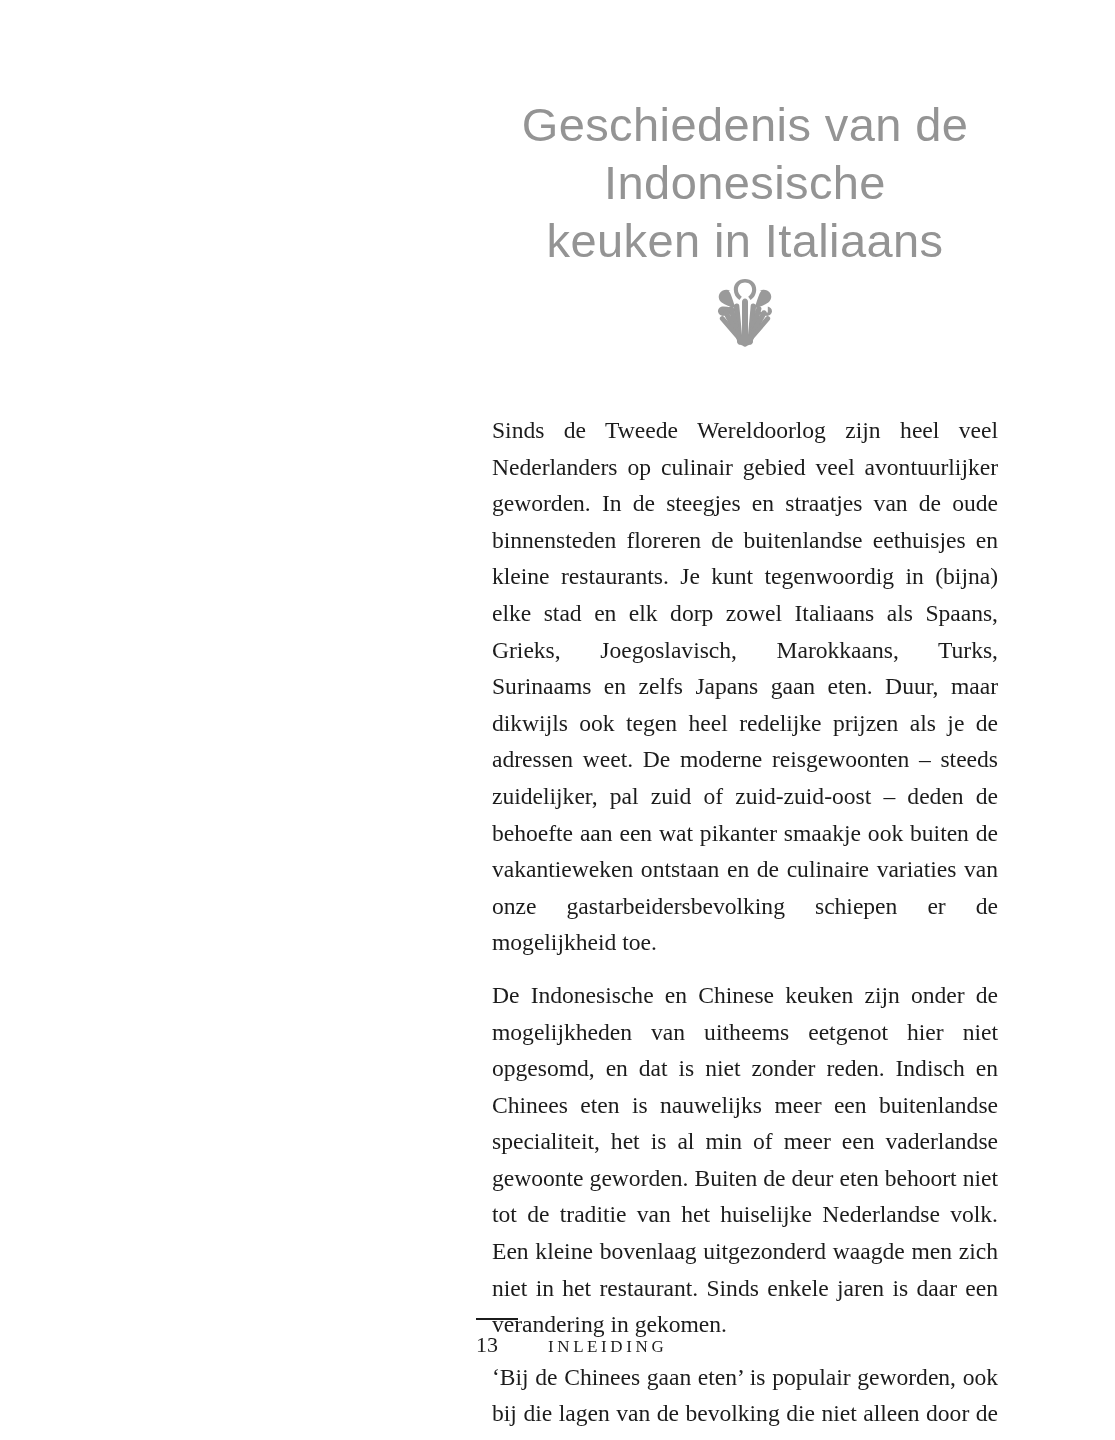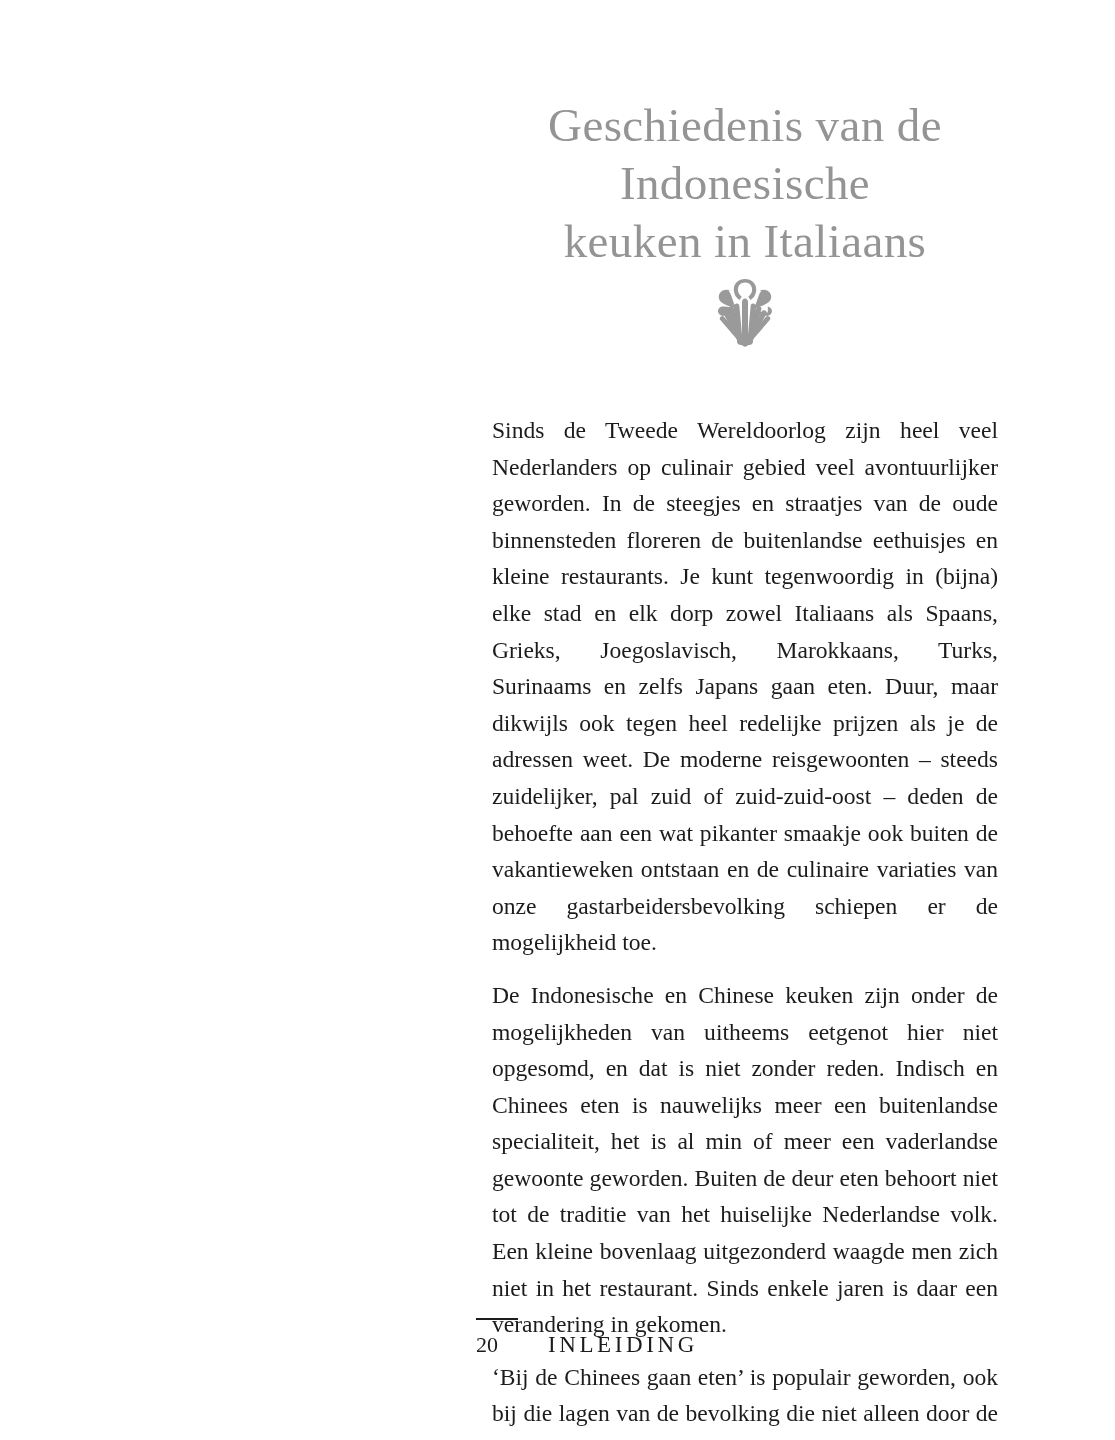--- a/index.html
+++ b/index.html
@@ -20,21 +20,21 @@
   
   .title-block {
     position: absolute;
     left: 476px;
     top: 96px;
     width: 538px;
     text-align: center;
   }
   .chapter-title {
     margin: 0;
-    font-family: Liberation Serif, serif;
+    font-family: Liberation Sans, sans-serif;
     font-weight: 400;
     font-size: 47px;
     line-height: 58px;
     color: #949494;
     letter-spacing: 0.4px;
   }
   .chapter-title .tline {
     display: block;
   }
 
@@ -92,21 +92,21 @@
     align-items: baseline;
   }
   .folio {
     font-size: 22px;
     line-height: 26px;
     color: #1c1c1c;
     width: 72px;
     flex: 0 0 72px;
   }
   .running-head {
-    font-size: 23px;
+    font-size: 17px;
     line-height: 26px;
     color: #1c1c1c;
     letter-spacing: 3.6px;
   }
 </style>
 </head>
 <body>
 
 <div class="page">
 
@@ -148,18 +148,18 @@
 
   <div class="text-column">
     <p class="body-par">Sinds de Tweede Wereldoorlog zijn heel veel Nederlanders op culinair gebied veel avontuurlijker geworden. In de steegjes en straatjes van de oude binnensteden floreren de buitenlandse eethuisjes en kleine restaurants. Je kunt tegenwoordig in (bijna) elke stad en elk dorp zowel Italiaans als Spaans, Grieks, Joegoslavisch, Marokkaans, Turks, Surinaams en zelfs Japans gaan eten. Duur, maar dikwijls ook tegen heel redelijke prijzen als je de adressen weet. De moderne reisgewoonten – steeds zuidelijker, pal zuid of zuid-zuid-oost – deden de behoefte aan een wat pikanter smaakje ook buiten de vakantieweken ontstaan en de culinaire variaties van onze gastarbeidersbevolking schiepen er de mogelijkheid toe.</p>
     <p class="body-par">De Indonesische en Chinese keuken zijn onder de mogelijkheden van uitheems eetgenot hier niet opgesomd, en dat is niet zonder reden. Indisch en Chinees eten is nauwelijks meer een buitenlandse specialiteit, het is al min of meer een vaderlandse gewoonte geworden. Buiten de deur eten behoort niet tot de traditie van het huiselijke Nederlandse volk. Een kleine bovenlaag uitgezonderd waagde men zich niet in het restaurant. Sinds enkele jaren is daar een verandering in gekomen.</p>
     <p class="body-par last-ragged">‘Bij de Chinees gaan eten’ is populair geworden, ook bij die lagen van de bevolking die niet alleen door de hoge prijs, maar ook door hun drempelvrees daar vroeger niet aan toe kwamen. Niet alleen in de grote steden, in alle stadjes en zelfs in vele dorpen treft men tegenwoordig een Chinees of Indisch restaurant aan of een combinatie van beide. Bakmie,</p>
   </div>
 
   <div class="footer">
     <div class="footer-rule"></div>
     <div class="footer-line">
-      <span class="folio">20</span>
+      <span class="folio">13</span>
       <span class="running-head">INLEIDING</span>
     </div>
   </div>
 
 </div>
 
 </body></html>

